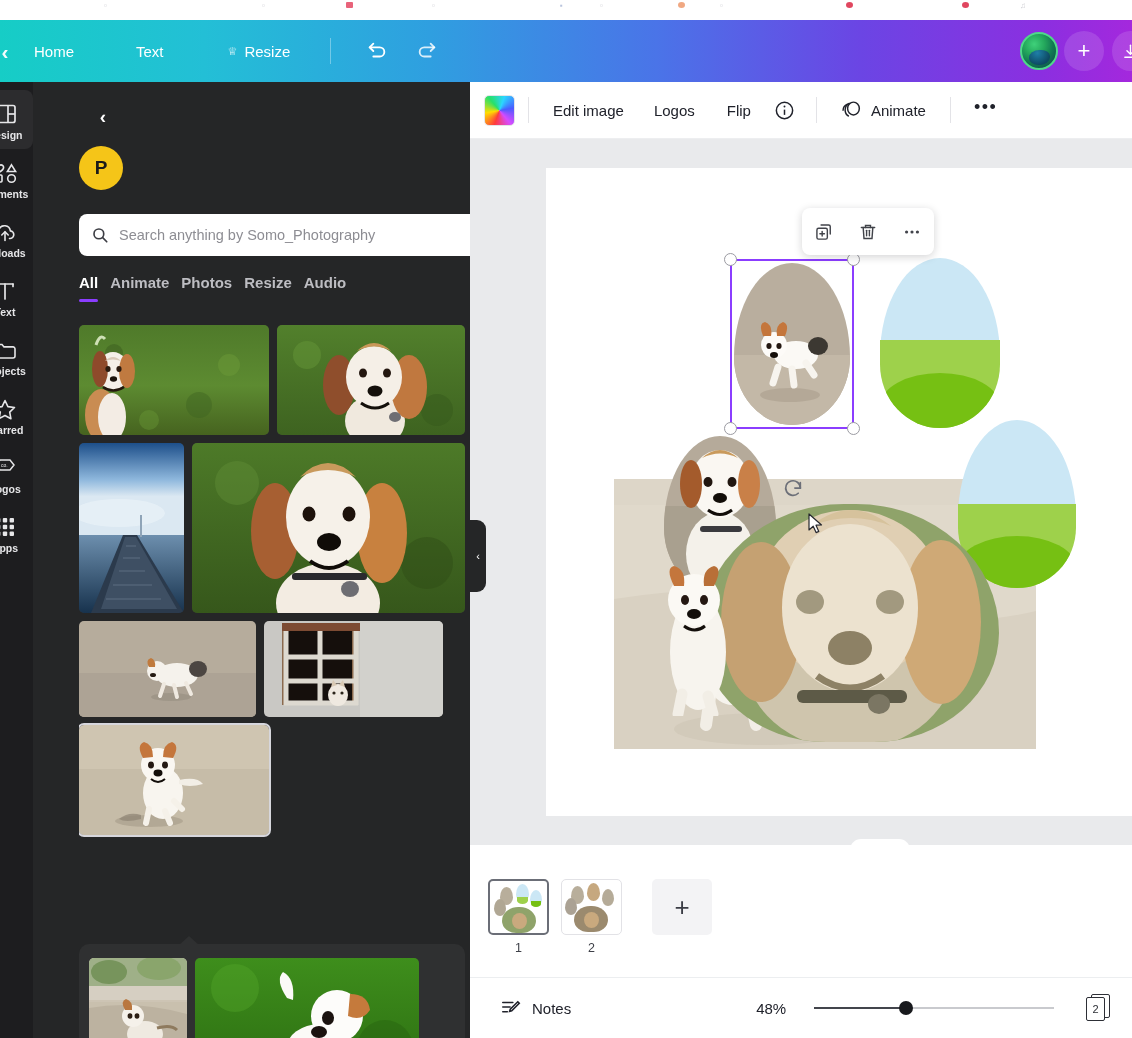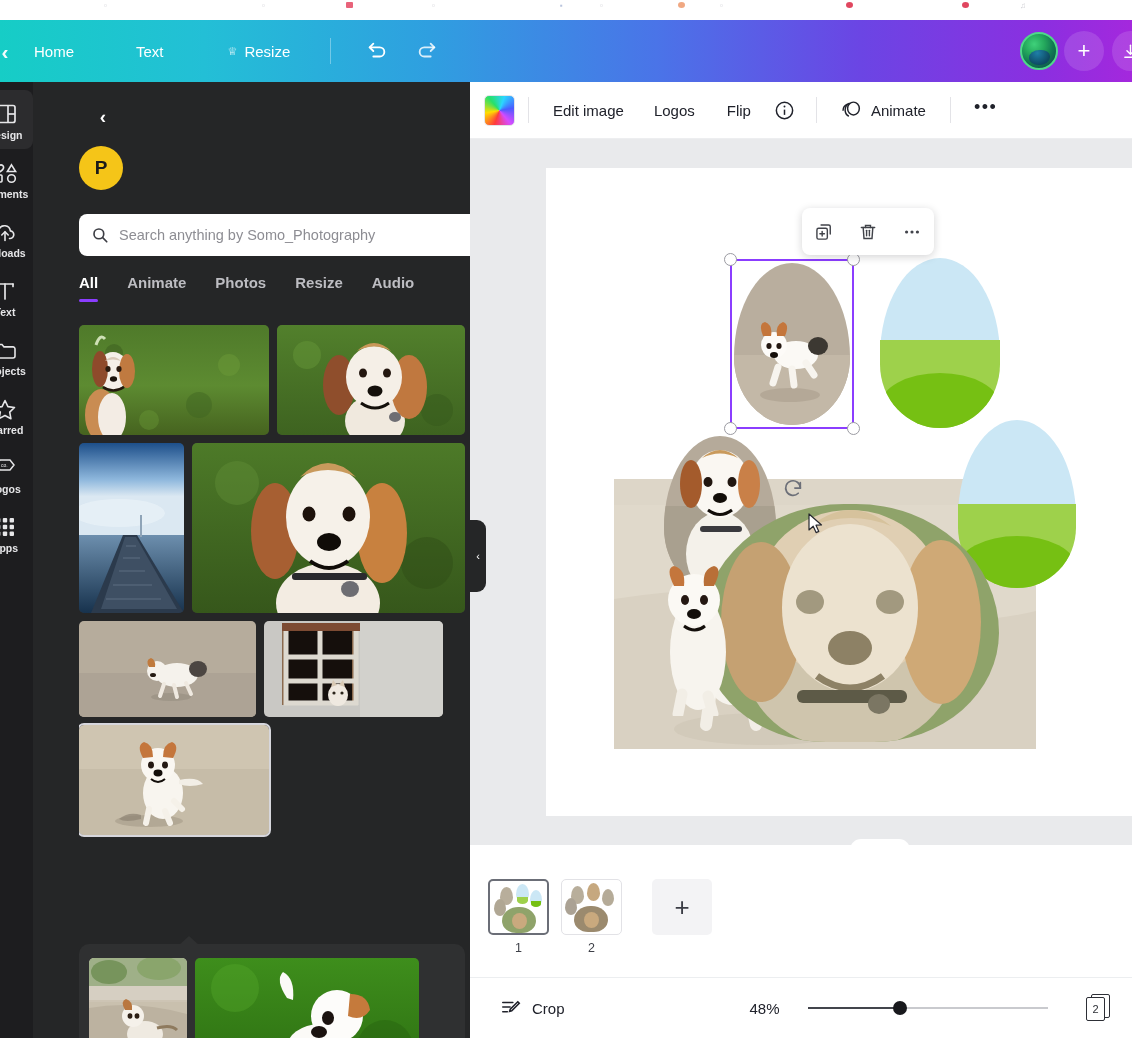--- a/index.html
+++ b/index.html
@@ -119,21 +119,21 @@
     background: #fff; border-radius: 8px; display: flex; align-items: center;
     padding: 0 12px; gap: 10px; cursor: text; overflow: hidden;
   }
   #search-input {
     border: none; outline: none; font-size: 14.5px; color: #4a4a4f;
     width: 318px; font-family: "Liberation Sans", sans-serif; background: transparent;
   }
   #search-input::placeholder { color: #8d8d93; }
 
   #tabs {
-    position: absolute; left: 46px; top: 192px; display: flex; gap: 29px;
+    position: absolute; left: 46px; top: 192px; display: flex; gap: 12px;
   }
   .tab {
     color: #bdbdc2; font-size: 15px; font-weight: 700; cursor: pointer;
     padding-bottom: 11px; position: relative; white-space: nowrap;
   }
   .tab.active { color: #ffffff; }
   .tab.active::after {
     content: ""; position: absolute; left: 0; right: 0; bottom: 0; height: 3px;
     background: #8b3dff; border-radius: 2px;
   }
@@ -941,21 +941,21 @@
 </div>
 
 <div id="status-bar">
   <div id="notes-btn">
     <svg width="22" height="22" viewBox="0 0 24 24" fill="none" stroke="#20222b" stroke-width="1.7" stroke-linecap="round">
       <line x1="3" y1="6" x2="14" y2="6"></line>
         <line x1="3" y1="11" x2="11" y2="11"></line>
         <line x1="3" y1="16" x2="8" y2="16"></line>
       <path d="M19.4 5.2l1.6 1.6-8.2 8.2-2.3.7.7-2.3z"></path>
     </svg>
-    <span>Crop</span>
+    <span>Notes</span>
   </div>
 
   <div id="zoom-pct">48%</div>
 
   <div id="zoom-slider">
     <div id="zoom-track"></div>
     <div id="zoom-fill"></div>
     <div id="zoom-knob"></div>
   </div>
 

